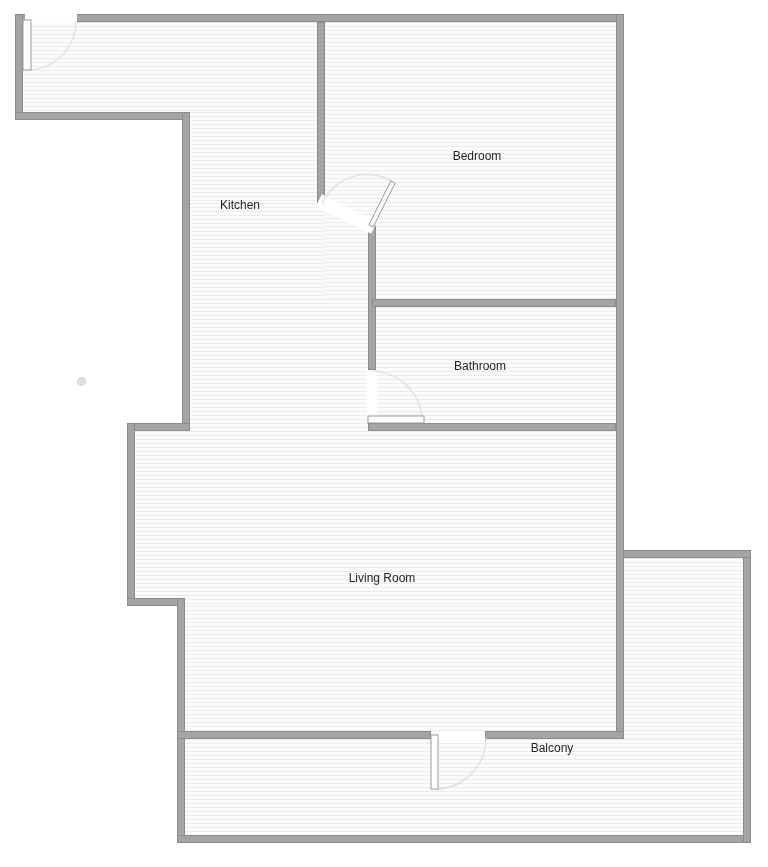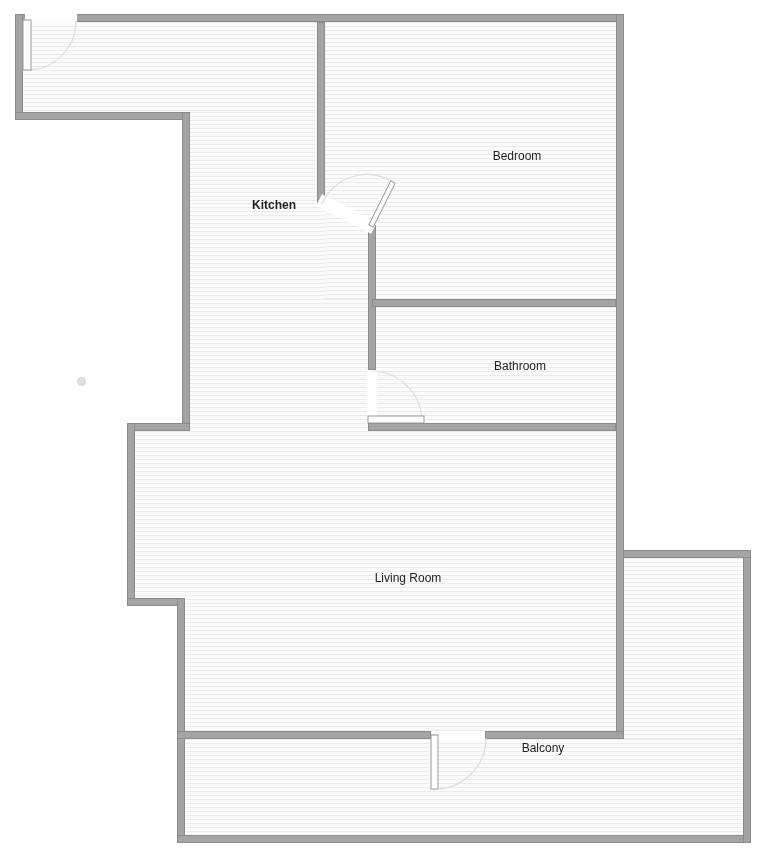--- a/index.html
+++ b/index.html
@@ -27,21 +27,20 @@
     border:1px solid var(--wall-edge);
     box-sizing:border-box;
   }
   .door-layer{position:absolute;left:0;top:0;width:768px;height:867px;pointer-events:none;}
   .room-label{
     position:absolute;
     transform:translate(-50%,-50%);
     font-size:12px;
     color:var(--label);
     white-space:nowrap;
-    margin-left:40px;
   }
   .dot{
     position:absolute;width:9px;height:9px;border-radius:50%;
     background:#e0e0e0;border:1px solid #d3d3d3;box-sizing:border-box;
   }
 </style>
 </head>
 <body>
 
 <div class="canvas">
@@ -97,19 +96,19 @@
 
     <g>
       <rect x="438" y="731" width="47" height="9" fill="#ffffff"></rect>
       <path d="M 436 789 A 51 51 0 0 0 486 738" fill="none" stroke="#dcdcdc" stroke-width="1.2"></path>
       <rect x="431" y="735" width="7" height="54" fill="#ffffff" stroke="#9a9a9a" stroke-width="1"></rect>
     </g>
   </svg>
 
   <div class="dot" style="left:77px;top:377px;"></div>
 
-  <div class="room-label" style="left:234px;top:205px;font-weight:bold;">Kitchen</div>
+  <div class="room-label" style="left:240px;top:205px;">Kitchen</div>
   <div class="room-label" style="left:477px;top:156px;">Bedroom</div>
   <div class="room-label" style="left:480px;top:366px;">Bathroom</div>
-  <div class="room-label" style="left:368px;top:578px;">Living Room</div>
-  <div class="room-label" style="left:503px;top:748px;">Balcony</div>
+  <div class="room-label" style="left:382px;top:578px;">Living Room</div>
+  <div class="room-label" style="left:552px;top:748px;">Balcony</div>
 
 </div>
 
 </body></html>

